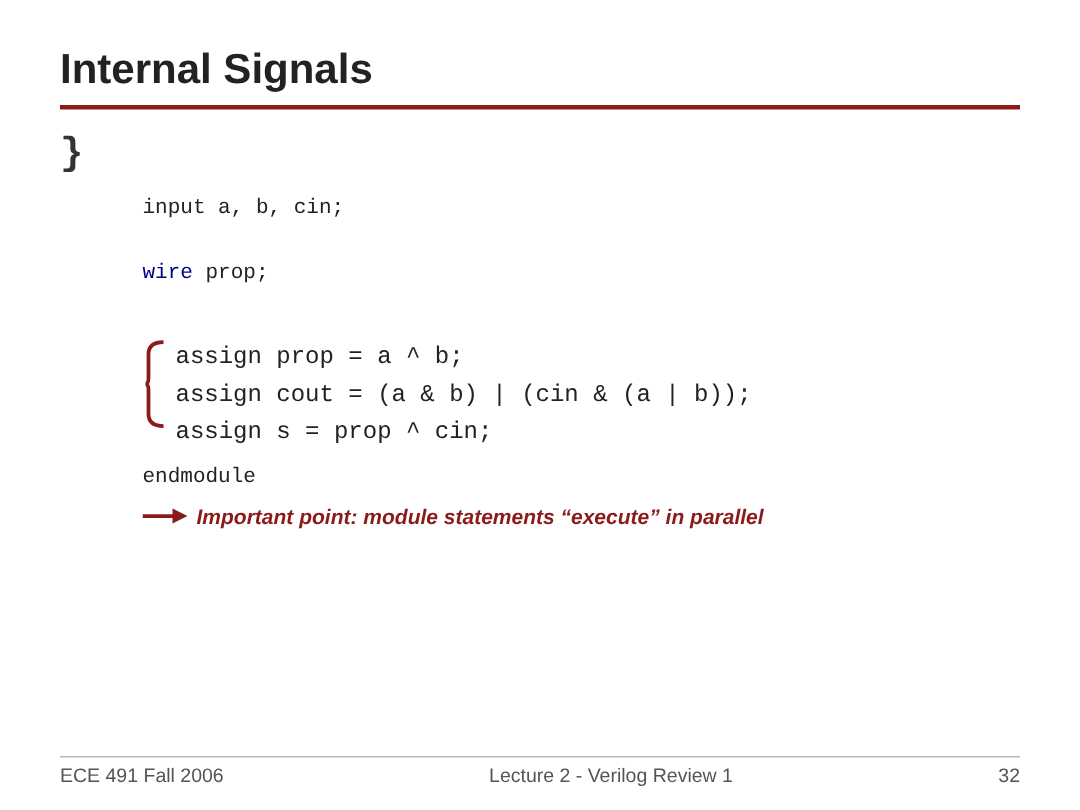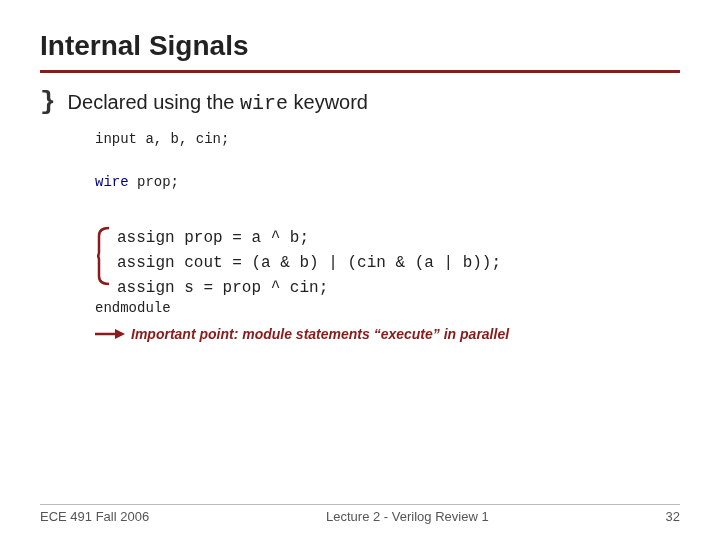--- a/index.html
+++ b/index.html
@@ -85,21 +85,21 @@
       font-size: 16px;
       color: #222;
       line-height: 1.55;
     }
 
     .endmodule-line {
       font-family: 'Courier New', monospace;
       font-size: 14px;
       color: #222;
       margin-left: 55px;
-      margin-top: 0;
+      margin-top: 10px;
     }
 
     .important-row {
       display: flex;
       align-items: center;
       margin-left: 55px;
       margin-top: 10px;
     }
 
     .arrow-svg {
@@ -133,23 +133,20 @@
 </head>
 <body>
 
 <div class="slide">
 
   <div class="title">Internal Signals</div>
   <hr class="title-rule">
 
   <div class="bullet-row">
     <span class="bullet-brace">}</span>
-    <span class="bullet-text">
-      <span>Declared using the </span><code>wire</code><span> keyword</span>
-    </span>
   </div>
 
   <div class="code-block">
     <div>  input       a, b, cin;</div>
     <div>&nbsp;</div>
     <div>
       <span style="color:#000080; font-family:'Courier New',monospace;">wire</span><span>          prop;</span>
     </div>
   </div>
 

